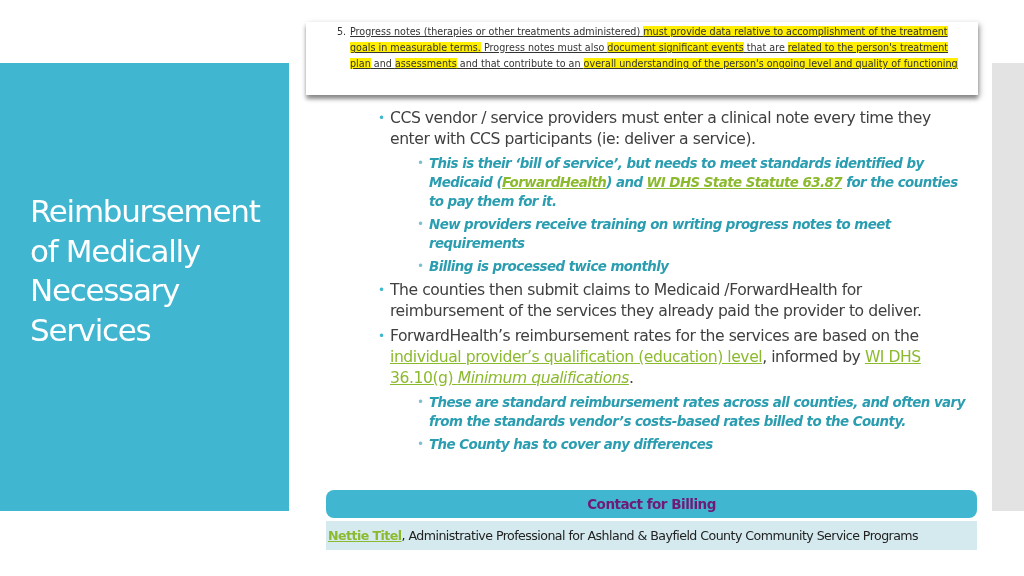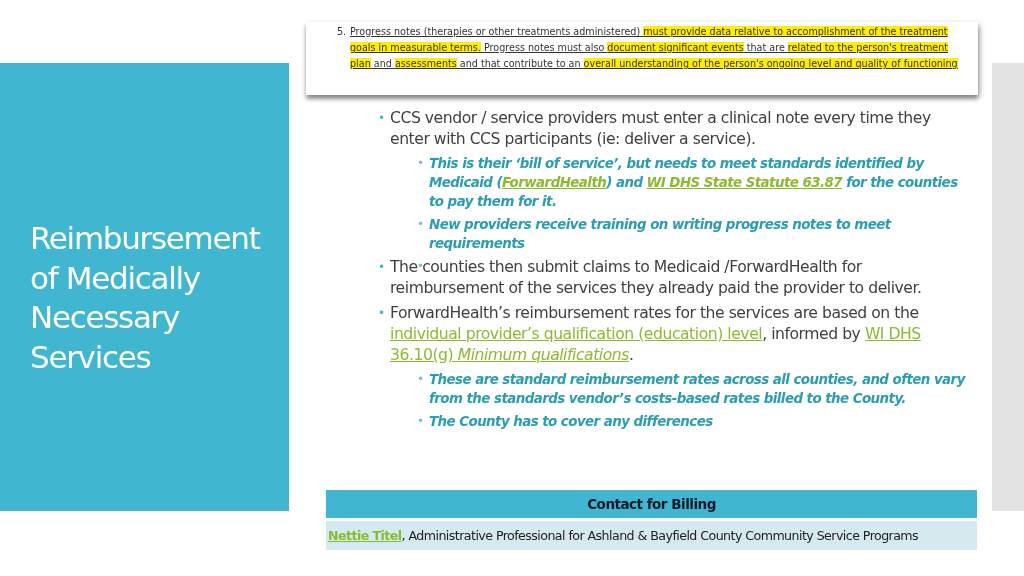--- a/index.html
+++ b/index.html
@@ -4,21 +4,21 @@
   <style>
     * { margin: 0; padding: 0; box-sizing: border-box; }
     html, body { width: 1024px; height: 576px; overflow: hidden; background: #ffffff; }
     body { position: relative; font-family: "Liberation Sans", sans-serif; }
 
     .left-panel {
       position: absolute; left: 0; top: 63px; width: 289px; height: 448px;
       background: #41b6d0;
     }
     .slide-title {
-      position: absolute; left: 30px; top: 219px; width: 250px;
+      position: absolute; left: 30px; top: 192px; width: 250px;
       color: #ffffff; font-size: 31px; line-height: 39.5px;
       font-family: "DejaVu Sans", sans-serif; letter-spacing: -1.3px;
       font-weight: normal;
     }
     .right-strip {
       position: absolute; left: 992px; top: 63px; width: 32px; height: 448px;
       background: #e3e3e3;
     }
 
     .excerpt {
@@ -49,23 +49,23 @@
       font-family: "DejaVu Sans", sans-serif; font-size: 13.4px; line-height: 19px;
       font-style: italic; font-weight: bold; letter-spacing: -0.55px; margin-bottom: 4px;
     }
     .b2 .dot { left: 42px; color: #7fbfcf; font-weight: normal; }
     .link { color: #8cba2e; text-decoration: underline; }
 
     .contact-table {
       position: absolute; left: 326px; top: 490px; width: 651px;
     }
     .contact-header {
-      height: 28px; background: #41b6d0; color: #0f172a;
+      height: 28px; background: #41b6d0; color: #701a75;
       font-family: "DejaVu Sans", sans-serif; font-weight: bold; font-size: 13.5px;
-      text-align: center; line-height: 28px; letter-spacing: -0.5px;
+      text-align: center; line-height: 28px; letter-spacing: -0.5px; border-radius: 8px;
     }
     .contact-row {
       margin-top: 3px; height: 29px; background: #d4eaef; color: #222222;
       font-family: "DejaVu Sans", sans-serif; font-size: 12.6px; line-height: 29px;
       padding-left: 2px; letter-spacing: -0.55px; white-space: nowrap;
     }
     .contact-row .link { font-weight: bold; }
   </style>
 </head>
 <body>
@@ -89,20 +89,21 @@
   <div class="b2">
     <span class="dot">•</span>
     <span>This is their ‘bill of service’, but needs to meet standards identified by Medicaid (</span><span class="link">ForwardHealth</span><span>) and </span><span class="link">WI DHS State Statute 63.87</span><span> for the counties to pay them for it.</span>
   </div>
   <div class="b2">
     <span class="dot">•</span>
     <span>New providers receive training on writing progress notes to meet requirements</span>
   </div>
   <div class="b2">
     <span class="dot">•</span>
+    <span>Billing is processed twice monthly</span>
   </div>
   <div class="b1">
     <span class="dot">•</span>
     <span>The counties then submit claims to Medicaid /ForwardHealth for reimbursement of the services they already paid the provider to deliver.</span>
   </div>
   <div class="b1">
     <span class="dot">•</span>
     <span>ForwardHealth’s reimbursement rates for the services are based on the </span><span class="link">individual provider’s qualification (education) level</span><span>, informed by </span><span class="link">WI DHS 36.10(g) </span><span class="link" style="font-style:italic">Minimum qualifications</span><span>.</span>
   </div>
   <div class="b2">

